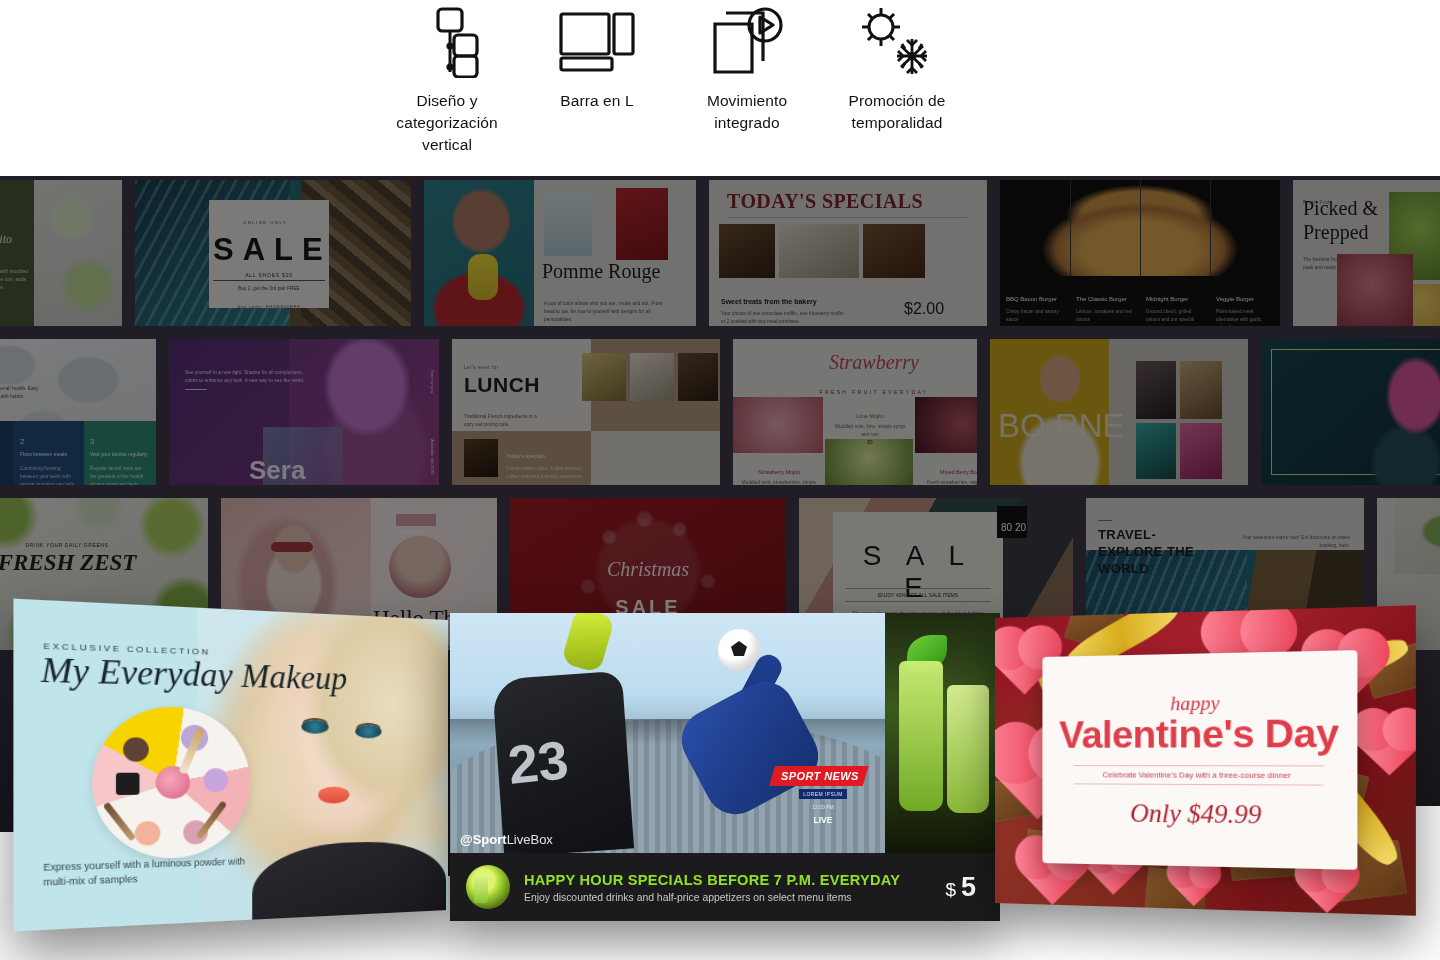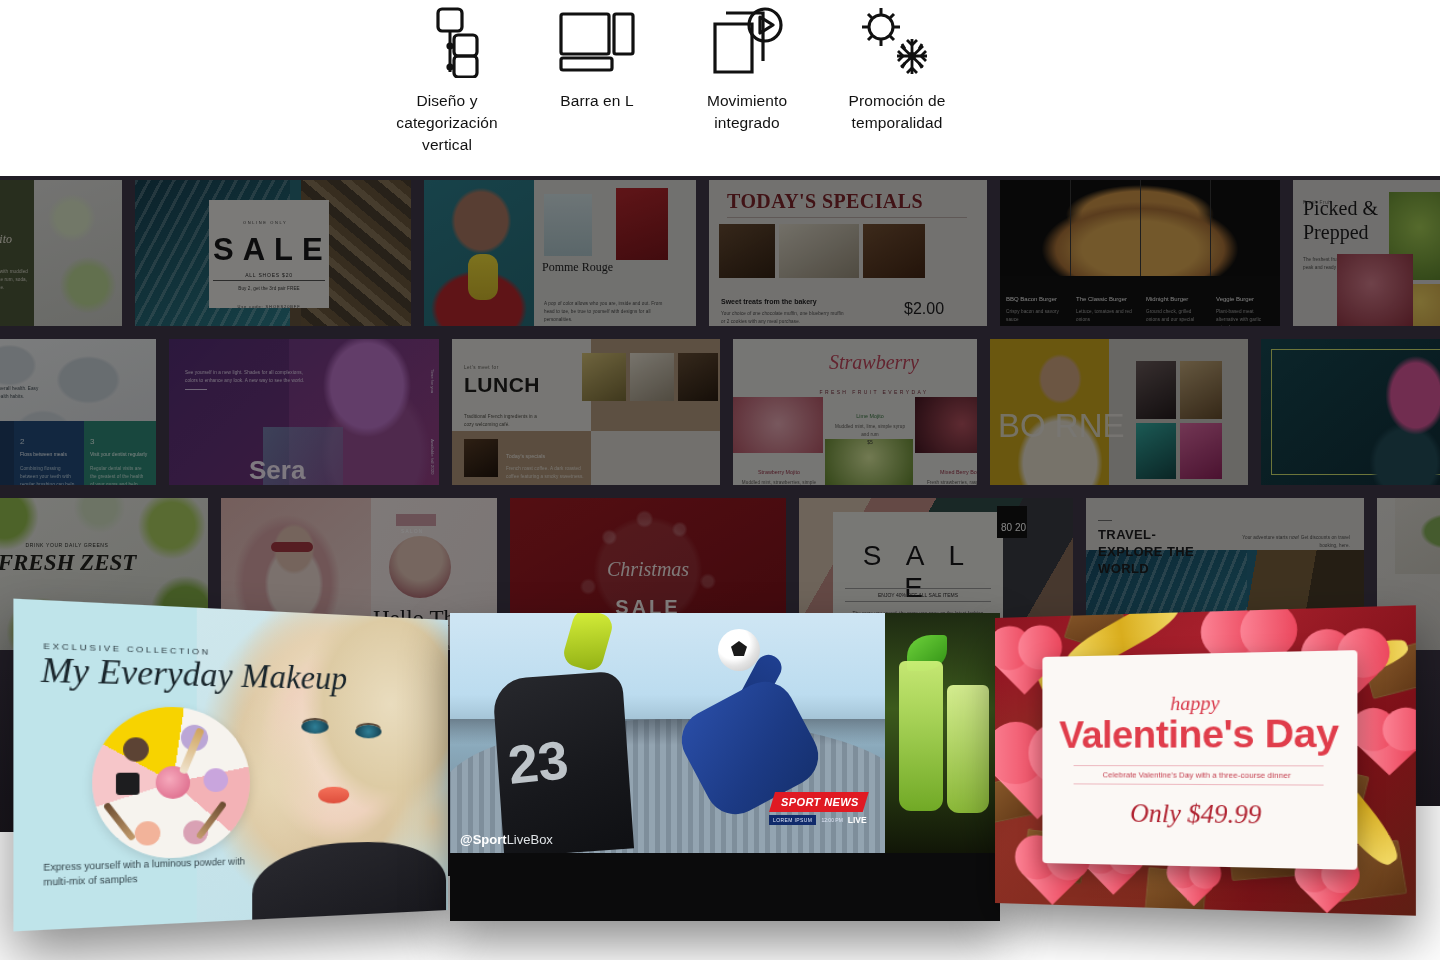--- a/index.html
+++ b/index.html
@@ -144,21 +144,21 @@
               background: linear-gradient(180deg, rgba(222,246,150,.95), rgba(150,200,60,.9)); }
   .sp-mint { position:absolute; left:22px; top:22px; width:40px; height:36px; border-radius:60% 10% 60% 10%;
              background: linear-gradient(140deg,#6fd33c,#2f8f13); }
   .sp-banner { position:absolute; right:8px; bottom:28px; width:108px; }
   .sp-news {
     background:#e01a23; color:#fff; font-size:11px; font-weight:700; font-style:italic;
     letter-spacing:.4px; padding:4px 10px 4px 12px; display:inline-block;
     clip-path: polygon(6px 0, 100% 0, calc(100% - 6px) 100%, 0 100%);
     font-family:"Liberation Sans", sans-serif;
   }
-  .sp-sub { display:flex; align-items:center; gap:5px; margin-top:3px; }
+  .sp-sub { display:flex; align-items:center; gap:5px; margin-top:3px;flex-direction:column; }
   .sp-chip { background:#102a6b; color:#dfe6f7; font-size:5px; letter-spacing:.4px; padding:2px 4px;
              font-family:"Liberation Sans", sans-serif; }
   .sp-time { color:#dfe6f7; font-size:5px; font-family:"Liberation Sans", sans-serif; }
   .sp-live { color:#fff; font-size:8.5px; font-weight:700; font-family:"Liberation Sans", sans-serif; }
   .sp-handle { position:absolute; left:10px; bottom:6px; color:#dfe3e6; font-size:13px;
                font-family:"Liberation Sans", sans-serif; }
   .sp-handle b { color:#fff; }
   .sp-bar { position:absolute; left:0; bottom:0; width:550px; height:68px; background:#1b1b1d;
             display:flex; align-items:center; padding: 0 16px; }
   .sp-thumbimg { width:44px; height:44px; border-radius:50%; flex:0 0 auto; overflow:hidden;
@@ -300,21 +300,21 @@
     </div>
 
     <div class="thumb" style="width:272px;background:linear-gradient(90deg,#1f7f93 0 38%,#d9d9d4 38% 100%);">
       <div style="position:absolute;left:0;top:0;width:110px;height:100%;background:
            radial-gradient(ellipse 42px 46px at 52% 28%, #b3755b 0 62%, rgba(179,117,91,0) 72%),
            radial-gradient(ellipse 60px 48px at 50% 88%, #cf2027 0 70%, rgba(207,32,39,0) 80%),
            linear-gradient(150deg,#1f8294,#19707f);"></div>
       <div style="position:absolute;left:44px;top:74px;width:30px;height:46px;border-radius:12px;background:linear-gradient(180deg,#f5dd18,#d8b90d);"></div>
       <div style="position:absolute;left:120px;top:14px;width:48px;height:62px;background:linear-gradient(180deg,#cfe2e6,#a9c6cd);"></div>
       <div style="position:absolute;left:192px;top:8px;width:52px;height:72px;background:linear-gradient(160deg,#d02128,#8f1118);"></div>
-      <div class="tx t-serif" style="left:118px;top:80px;font-size:12px;color:#1d1d1f;">Pomme Rouge</div>
+      <div class="tx t-serif" style="left:118px;top:80px;font-size:20px;color:#1d1d1f;">Pomme Rouge</div>
       <div class="tx t-sans micro" style="left:120px;top:108px;width:130px;color:#4a4a4c;">A pop of color allows who you are, inside and out. From head to toe, be true to yourself with designs for all personalities.</div>
     </div>
 
     <div class="thumb" style="width:278px;background:#dcd9d4;">
       <div class="tx t-serif" style="left:18px;top:10px;font-size:20px;font-weight:700;letter-spacing:.4px;color:#8c2027;border-bottom:1px solid #b9a9a3;padding-bottom:4px;width:240px;">TODAY'S SPECIALS</div>
       <div style="position:absolute;left:10px;top:44px;width:56px;height:54px;background:linear-gradient(150deg,#6d4a2c,#37210f);"></div>
       <div style="position:absolute;left:70px;top:44px;width:80px;height:54px;background:linear-gradient(150deg,#ddd6c4,#9a8f78);"></div>
       <div style="position:absolute;left:154px;top:44px;width:62px;height:54px;background:linear-gradient(150deg,#7b4f2c,#49250f);"></div>
       <div class="tx t-sans" style="left:12px;top:106px;font-size:7px;font-weight:700;color:#1d1d1f;">Sweet treats from the bakery</div>
       <div class="tx t-sans micro" style="left:12px;top:118px;width:128px;color:#4a4a4c;">Your choice of one chocolate muffin, one blueberry muffin or 2 cookies with any meal purchase.</div>
@@ -558,20 +558,31 @@
       <b>@Sport</b><span>LiveBox</span>
     </div>
   </div>
 
   <div class="sp-drink">
     <div class="sp-mint"></div>
     <div class="sp-glass1"></div>
     <div class="sp-glass2"></div>
   </div>
 
+  <div class="sp-bar">
+    <div class="sp-thumbimg"></div>
+    <div class="sp-txt">
+      <div class="sp-head">HAPPY HOUR SPECIALS BEFORE 7 P.M. EVERYDAY</div>
+      <div class="sp-desc">Enjoy discounted drinks and half-price appetizers on select menu items</div>
+    </div>
+    <div class="sp-price">
+      <span class="cur">$</span>
+        <span>5</span>
+    </div>
+  </div>
 </div>
 
 <div class="hero hero-val">
   <div>
     <div class="choco" style="left:-6px;  top:160px; width:52px; height:40px; transform:rotate(-12deg);"></div>
     <div class="choco" style="left:30px;  top:214px; width:60px; height:46px; transform:rotate(8deg);"></div>
     <div class="choco" style="left:228px; top:206px; width:64px; height:48px; transform:rotate(-6deg);"></div>
     <div class="choco" style="left:292px; top:150px; width:58px; height:46px; transform:rotate(14deg);"></div>
     <div class="choco" style="left:322px; top:220px; width:62px; height:50px; transform:rotate(-9deg);"></div>
     <div class="choco" style="left:74px;  top:-8px;  width:50px; height:38px; transform:rotate(18deg);"></div>

